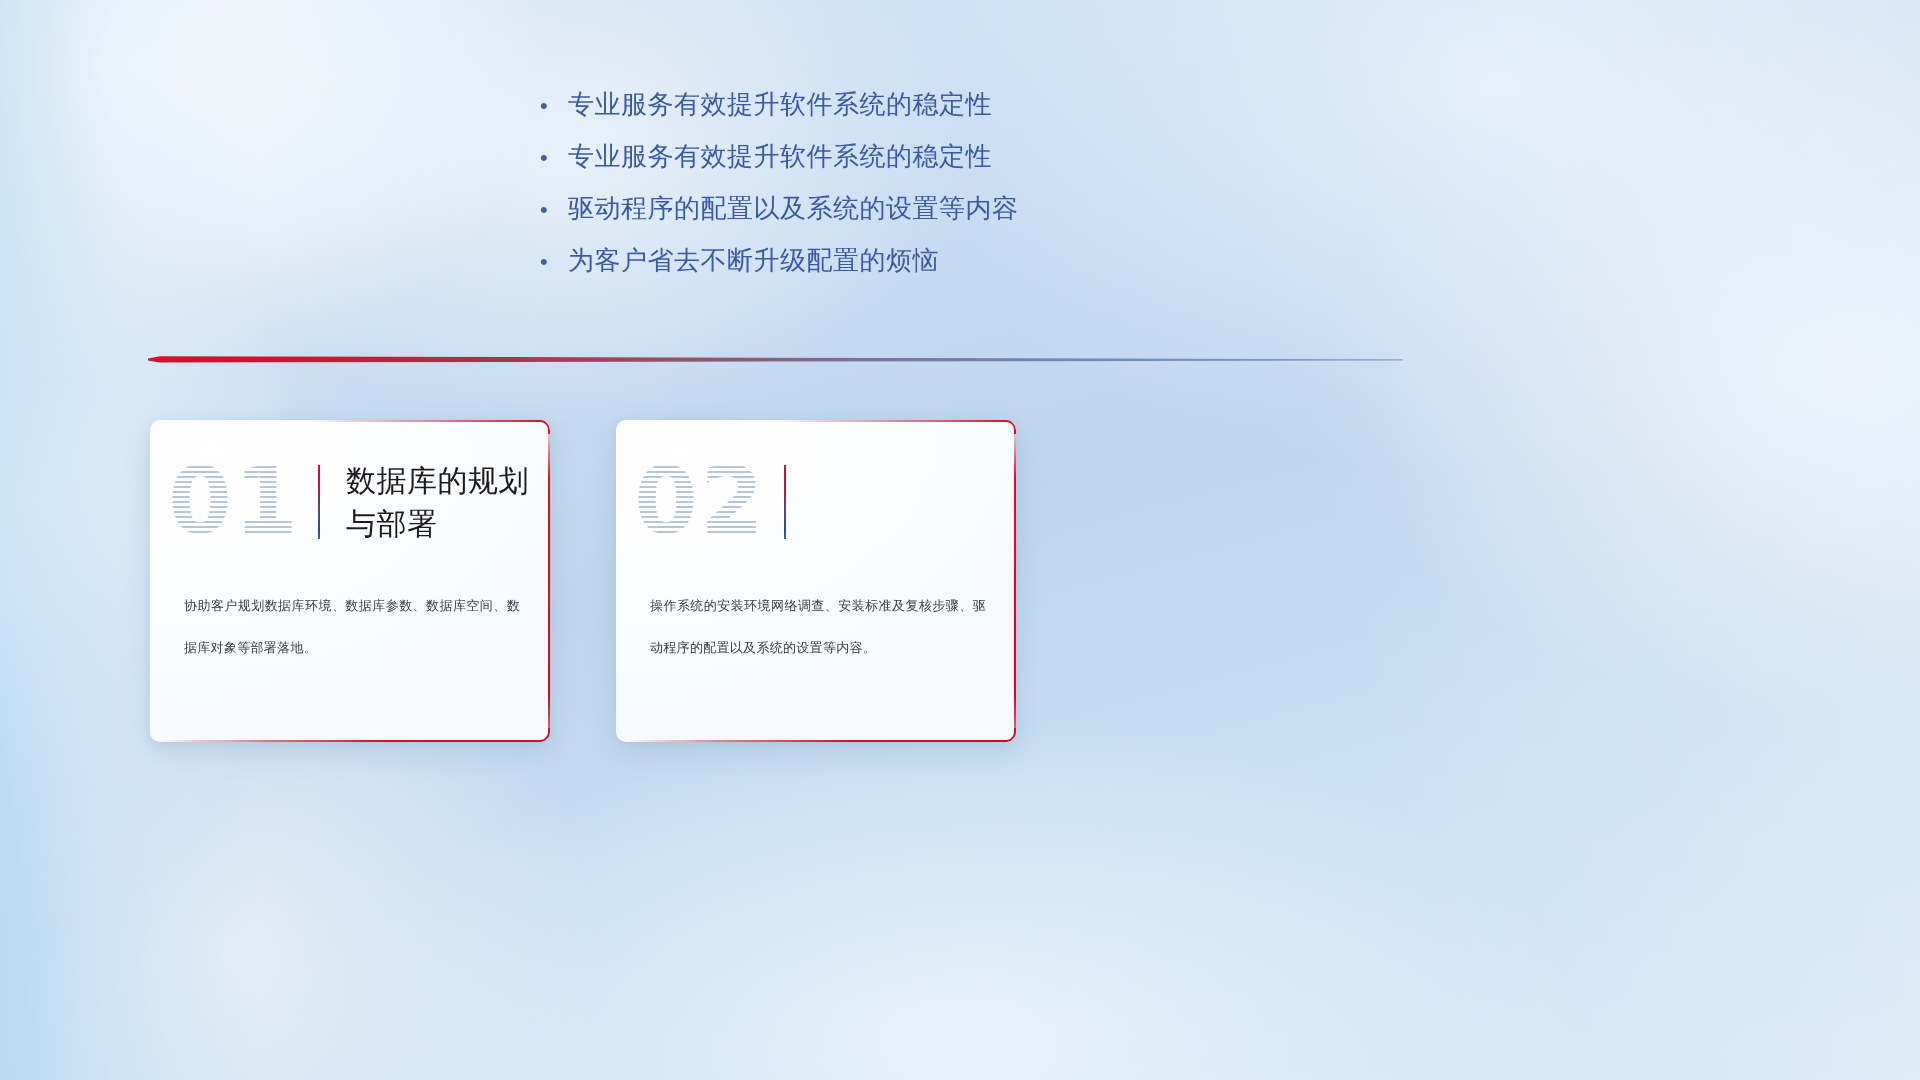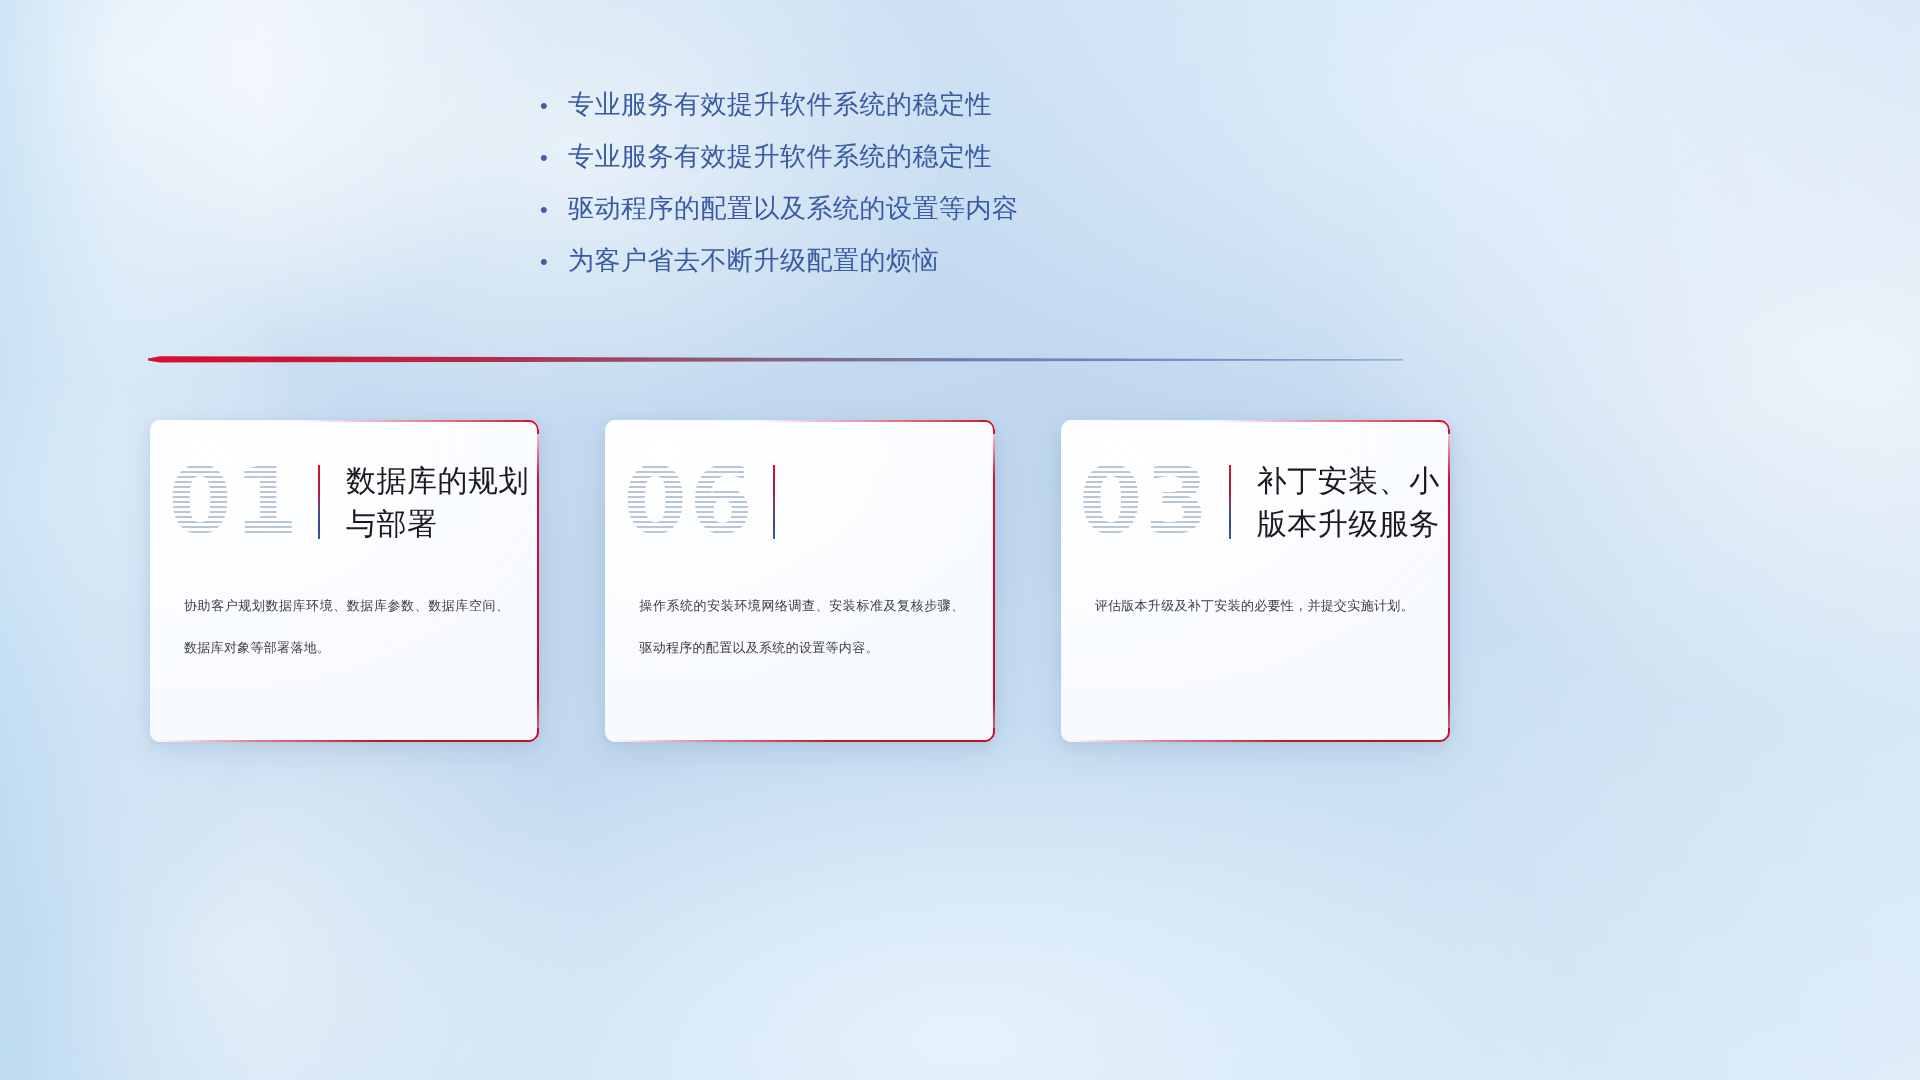--- a/index.html
+++ b/index.html
@@ -263,39 +263,21 @@
   </div>
 
   <div class="svc-card">
     <div class="card-edge-top"></div>
     <div class="card-edge-right"></div>
     <div class="card-edge-bottom"></div>
     <div class="card-corner-tr"></div>
     <div class="card-corner-br"></div>
 
     <div class="card-head">
-      <div class="card-num">06</div>
+      <div class="card-num">02</div>
       <div class="card-sep"></div>
     </div>
 
     <div class="card-body">操作系统的安装环境网络调查、安装标准及复核步骤、驱动程序的配置以及系统的设置等内容。</div>
   </div>
 
-  <div class="svc-card">
-    <div class="card-edge-top"></div>
-    <div class="card-edge-right"></div>
-    <div class="card-edge-bottom"></div>
-    <div class="card-corner-tr"></div>
-    <div class="card-corner-br"></div>
-
-    <div class="card-head">
-      <div class="card-num">03</div>
-      <div class="card-sep"></div>
-      <div class="card-title">
-        <div>补丁安装、小</div>
-        <div>版本升级服务</div>
-      </div>
-    </div>
-
-    <div class="card-body">评估版本升级及补丁安装的必要性，并提交实施计划。</div>
-  </div>
 
 </div>
 
 </body></html>

